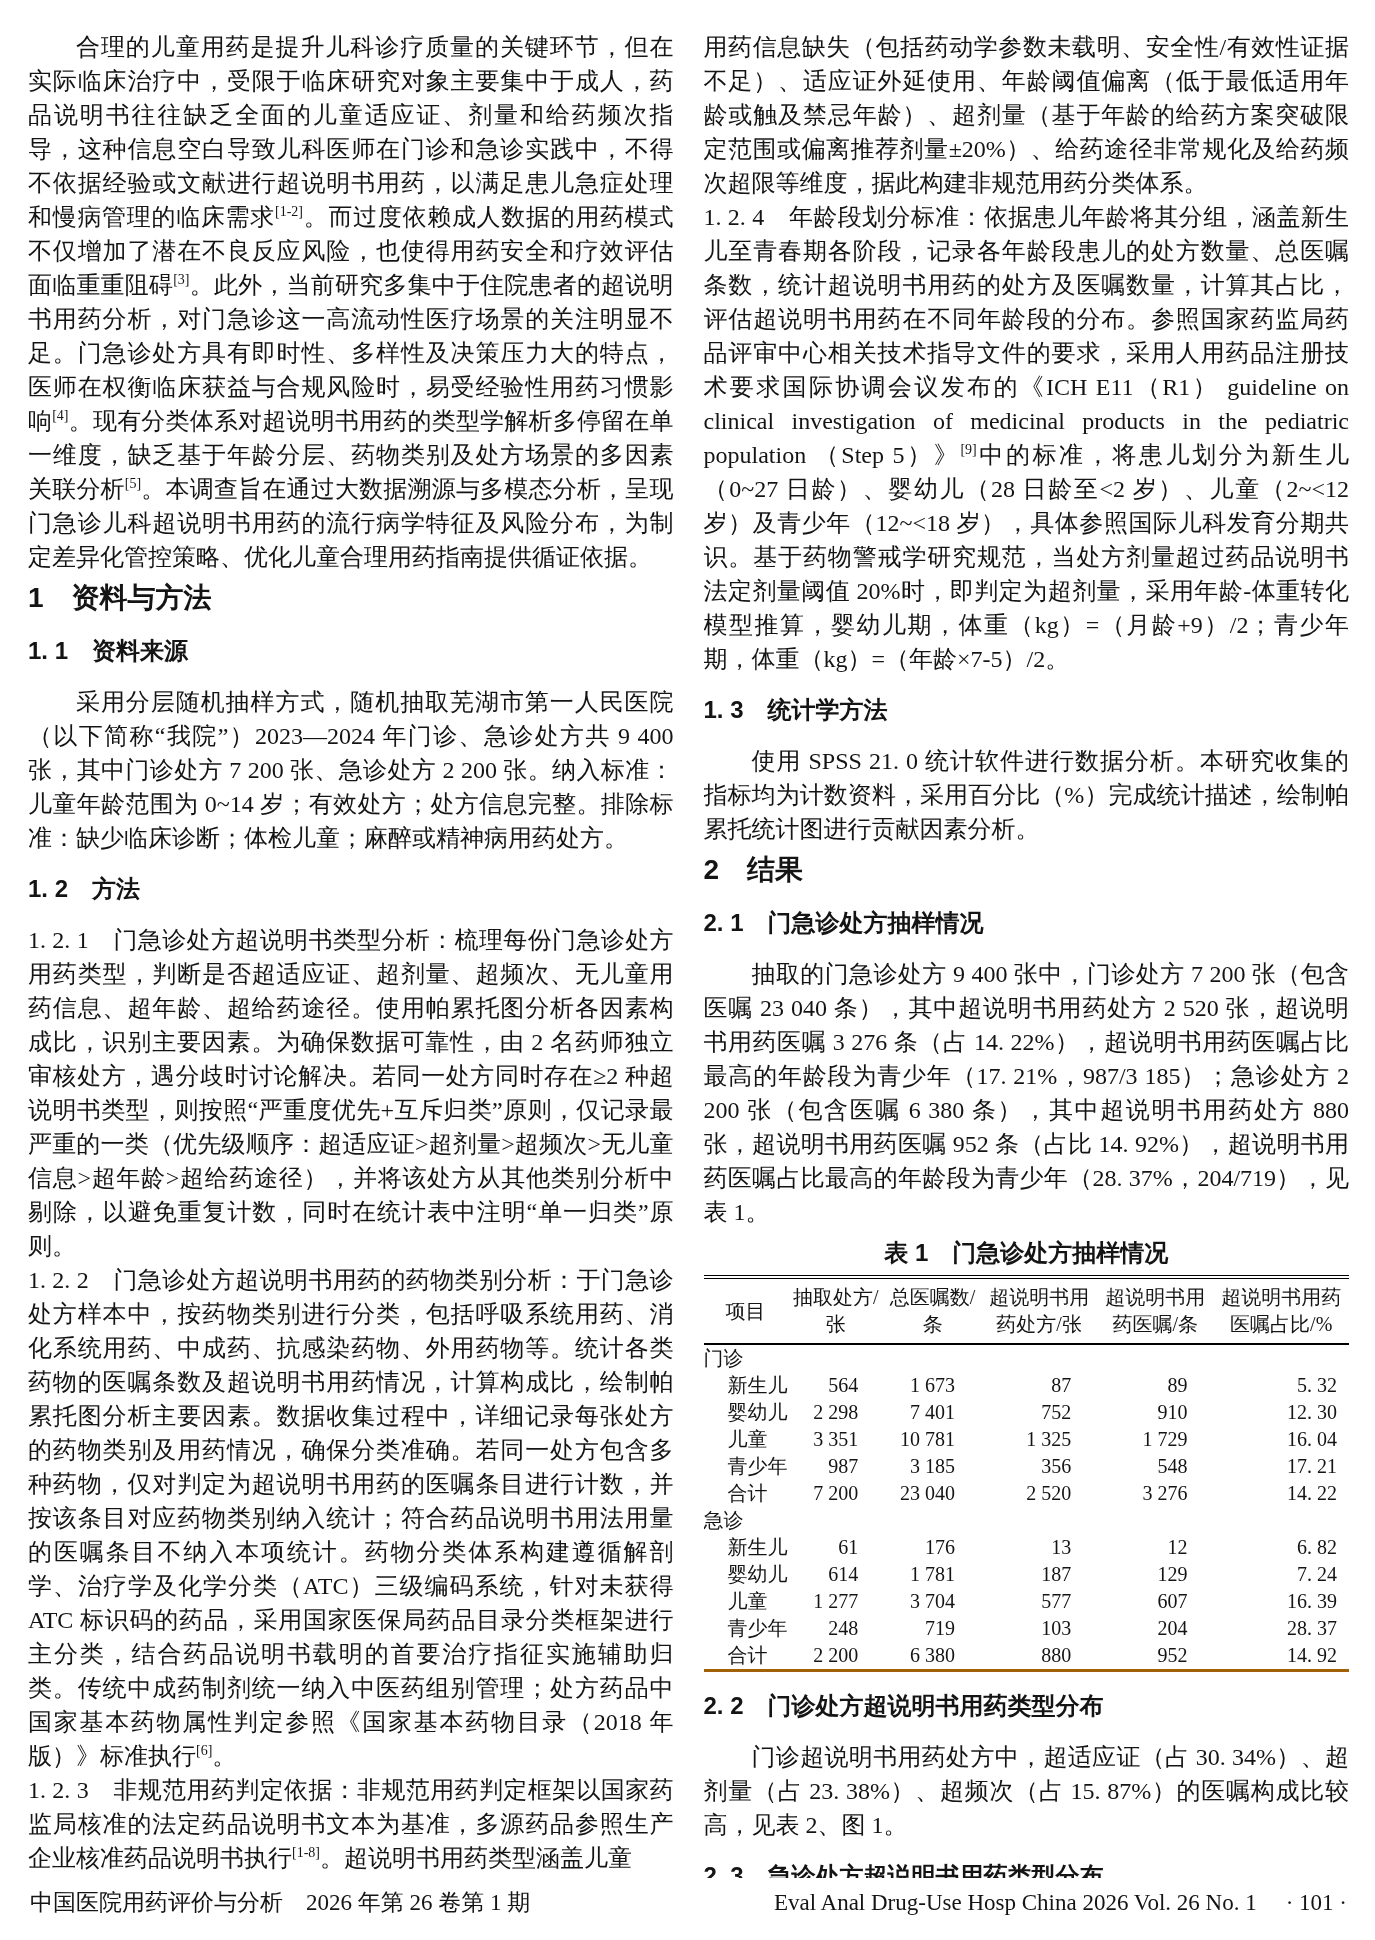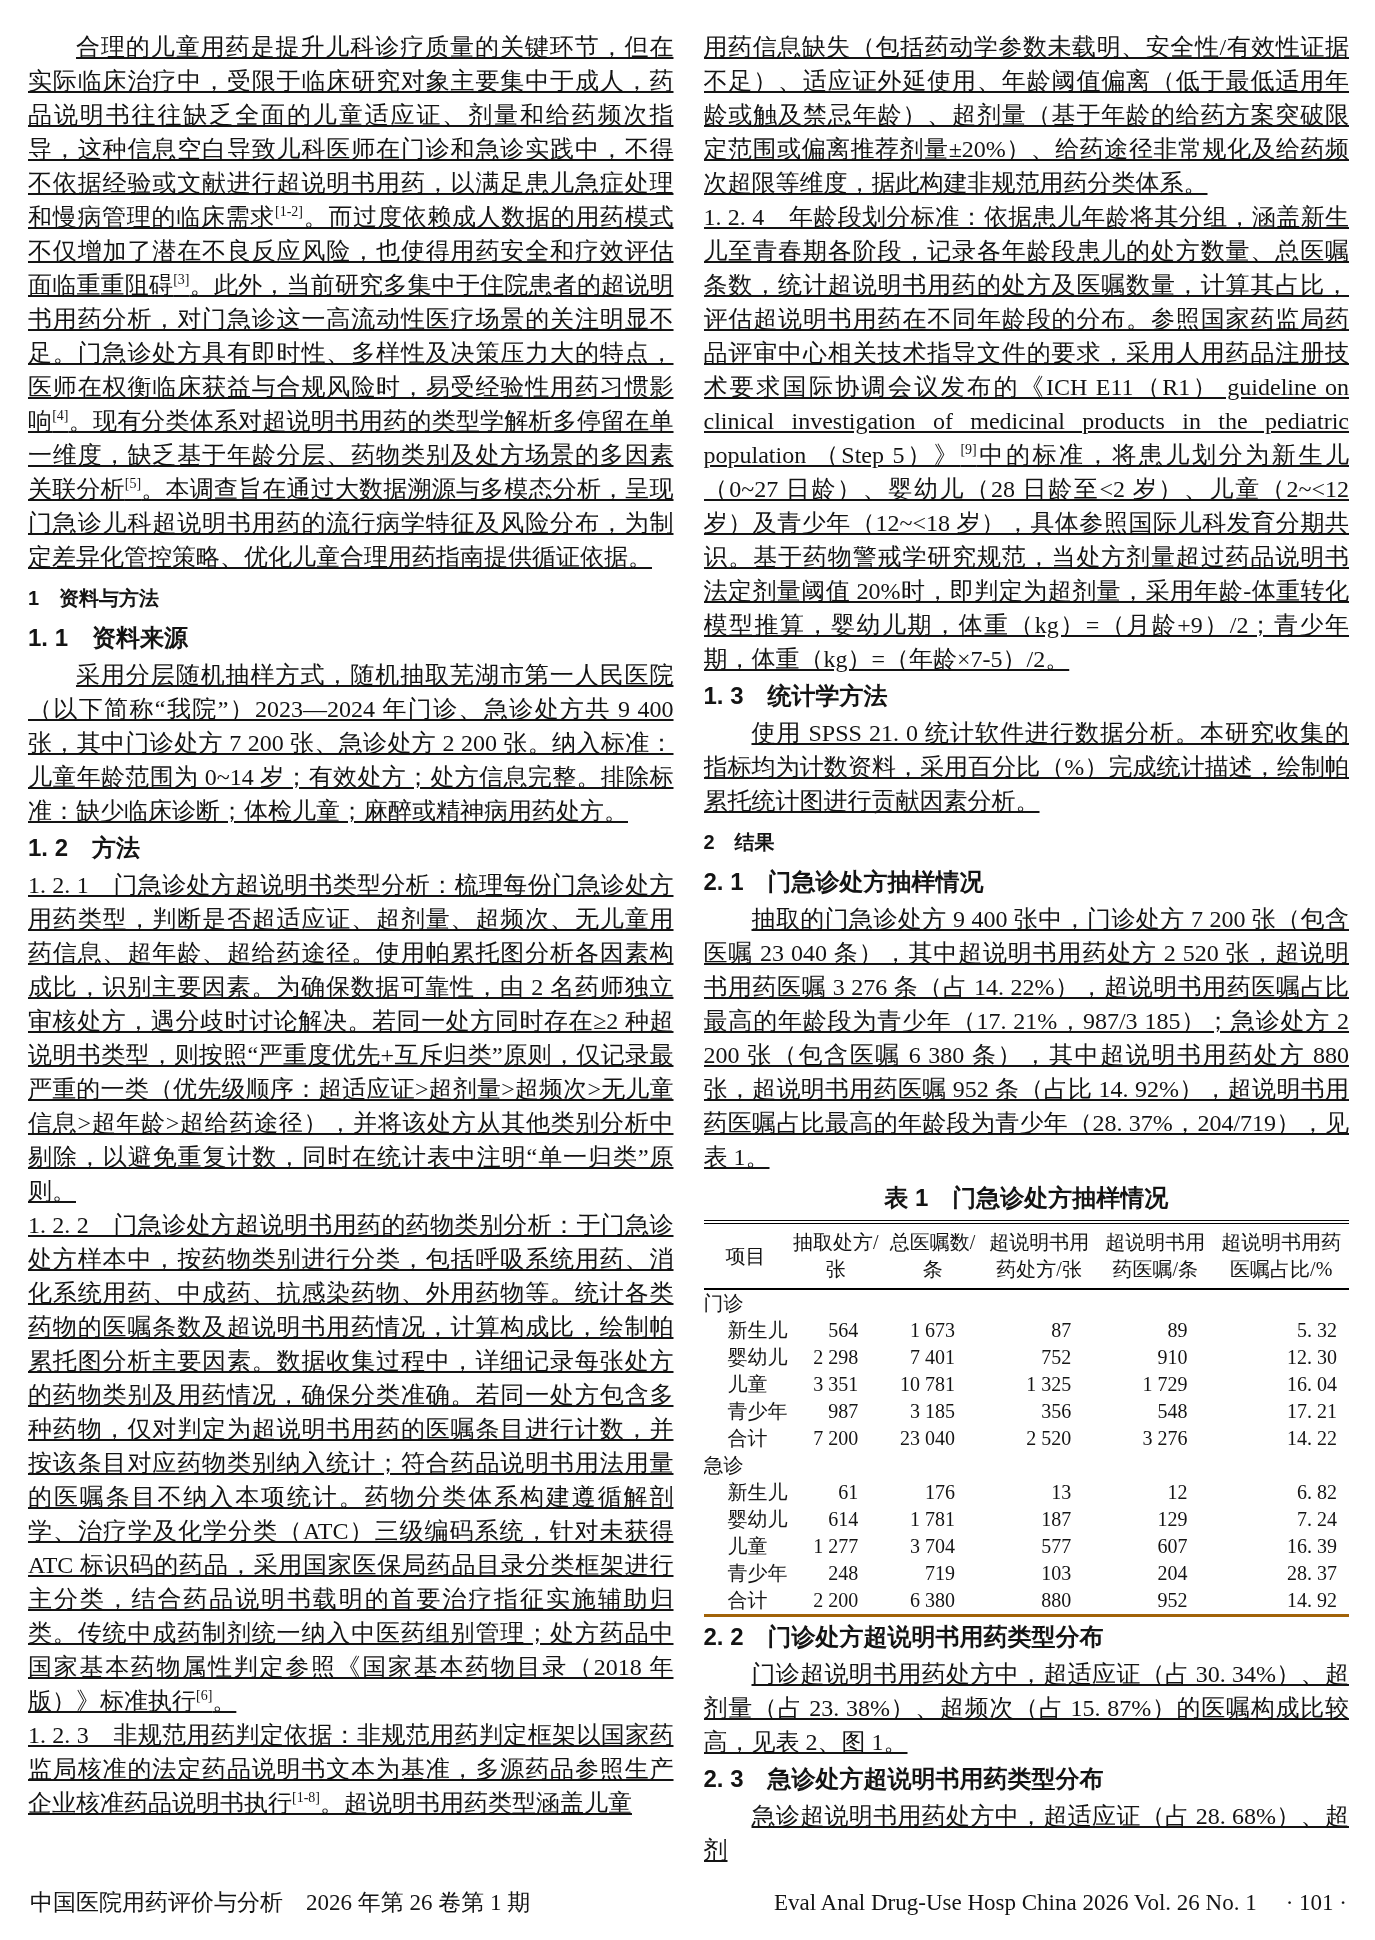--- a/index.html
+++ b/index.html
@@ -15,32 +15,32 @@
     color:#141414;
     overflow:hidden;
   }
   .columns{flex:1;display:flex;gap:30px;overflow:hidden;}
   .col{
     flex:1;min-width:0;
     font-size:24px;line-height:34px;
     text-align:justify;
     overflow:hidden;
   }
-  p{margin:0;padding:0;text-decoration:underline;}
+  p{margin:0;padding:0;}
   p.indent{text-indent:2em;}
   sup.ref{font-size:14px;line-height:0;vertical-align:super;letter-spacing:0;}
   h2.sec{
     font-family:"Liberation Sans","DejaVu Sans",sans-serif;
-    font-size:20px;font-weight:bold;
+    font-size:28px;font-weight:bold;
     margin:5px 0 3px;line-height:38px;text-align:left;
   }
   h3.sub{
     font-family:"Liberation Sans","DejaVu Sans",sans-serif;
     font-size:24px;font-weight:bold;
-    margin:2px 0;line-height:36px;text-align:left;
+    margin:16px 0;line-height:36px;text-align:left;
   }
   .tbl-title{
     font-family:"Liberation Sans","DejaVu Sans",sans-serif;
     font-size:24px;font-weight:bold;
     text-align:center;margin:8px 0 6px;line-height:32px;
   }
   table.t1{
     width:100%;
     border-collapse:collapse;
     border-top:4px double #000;

